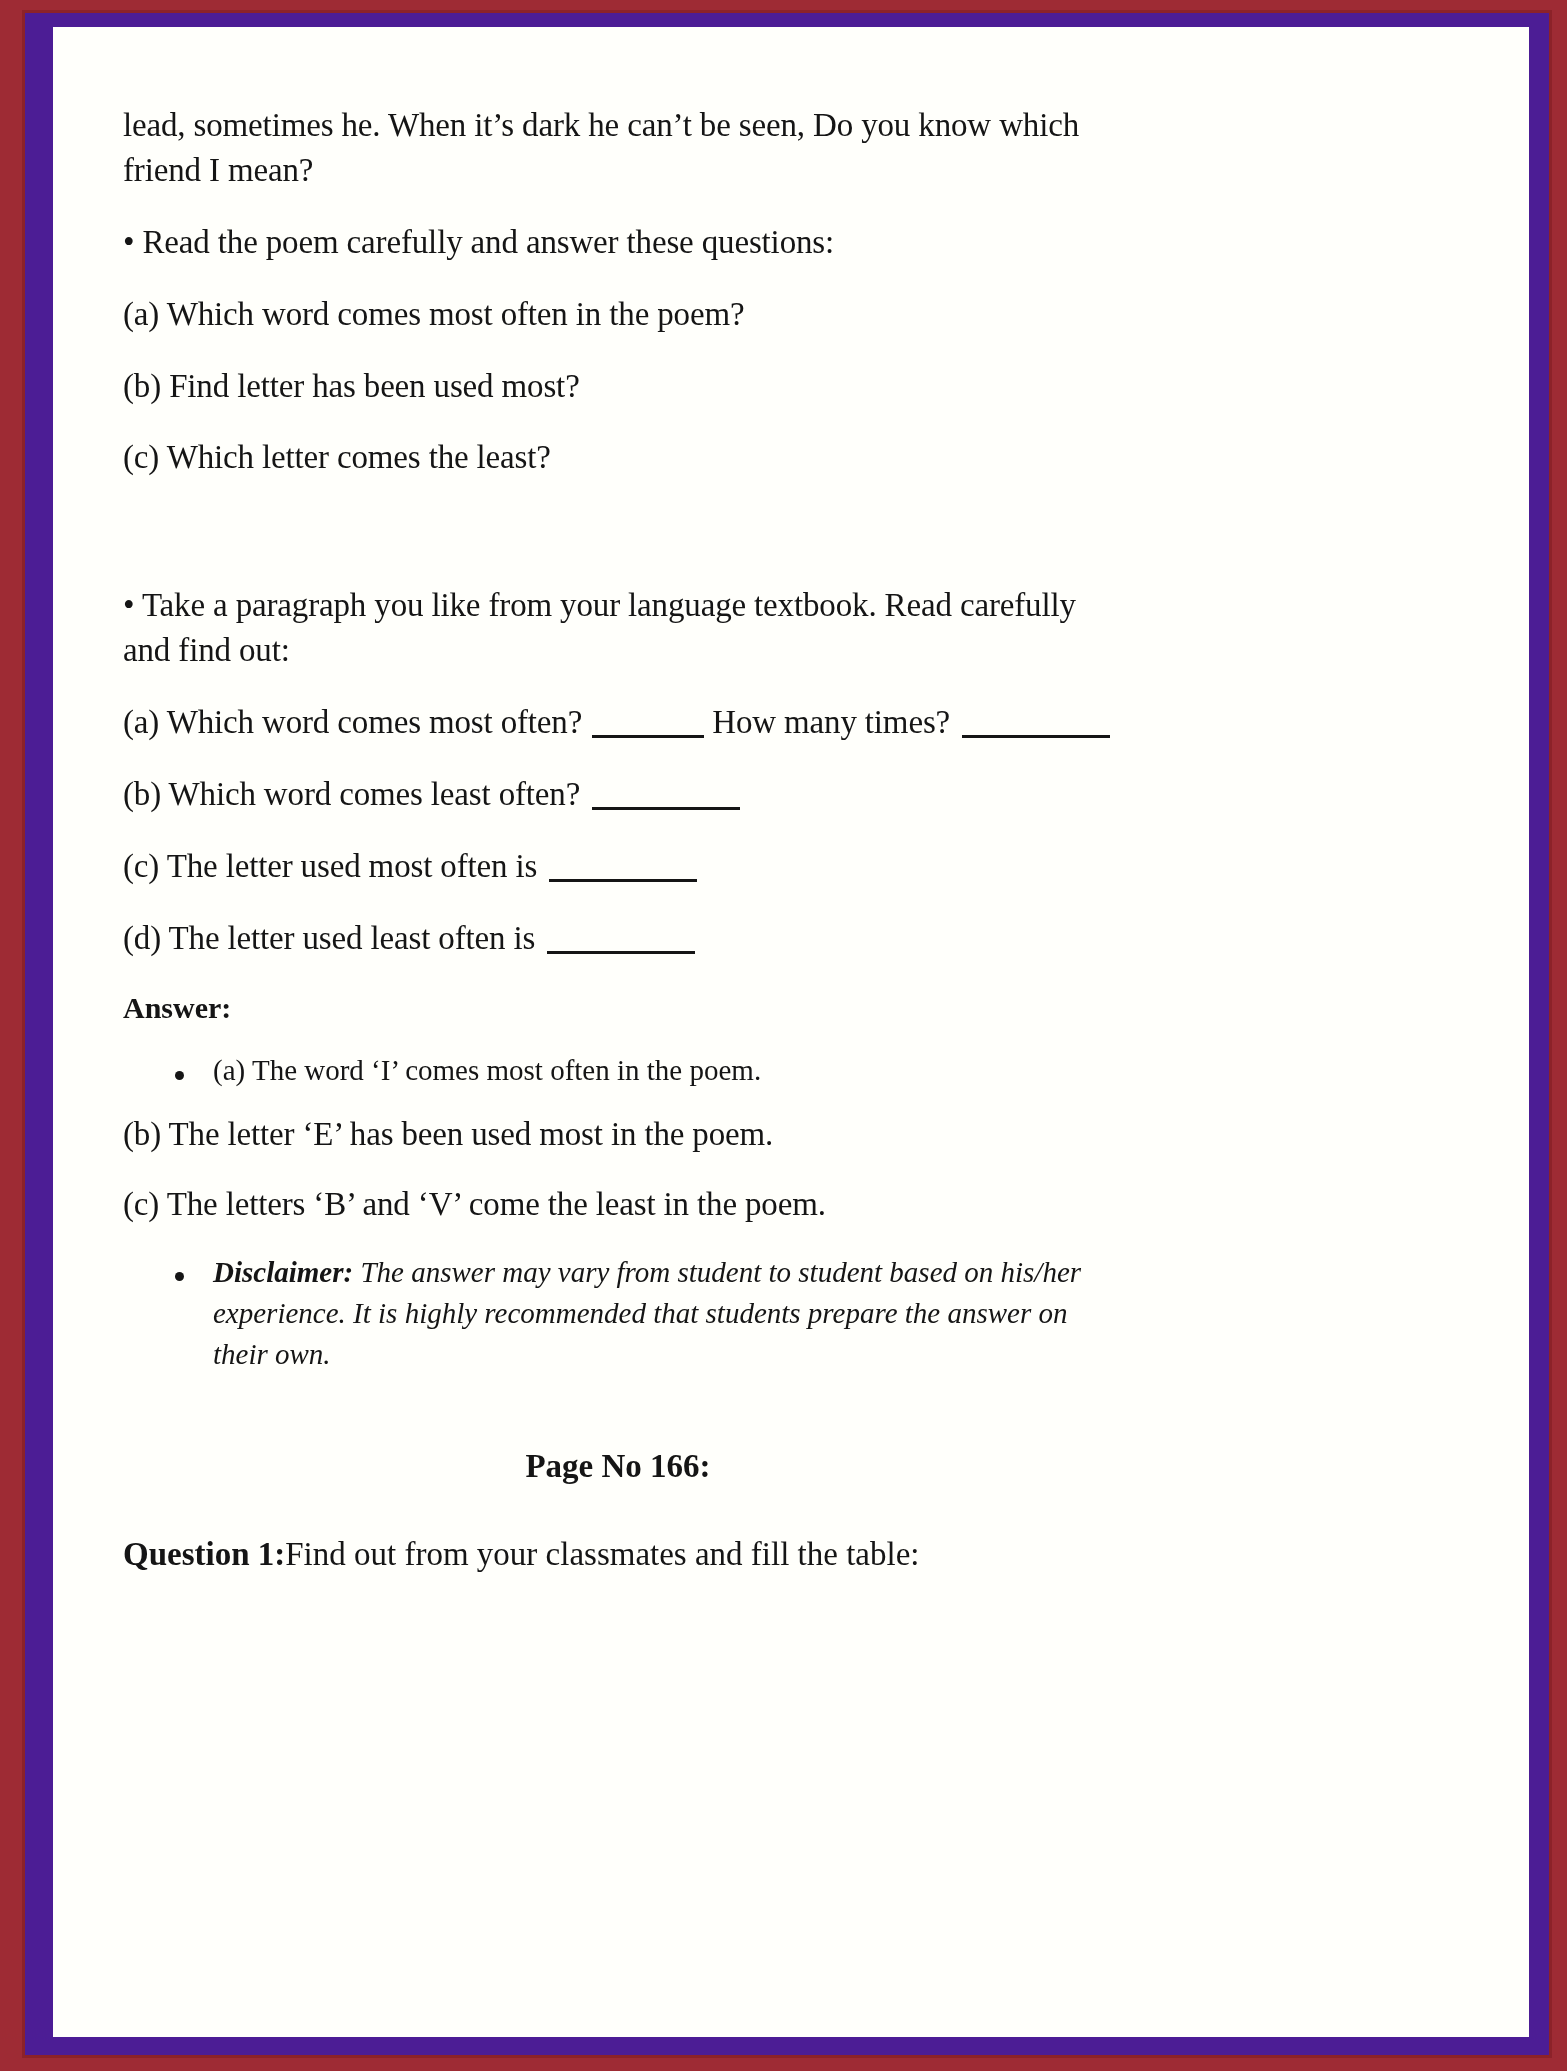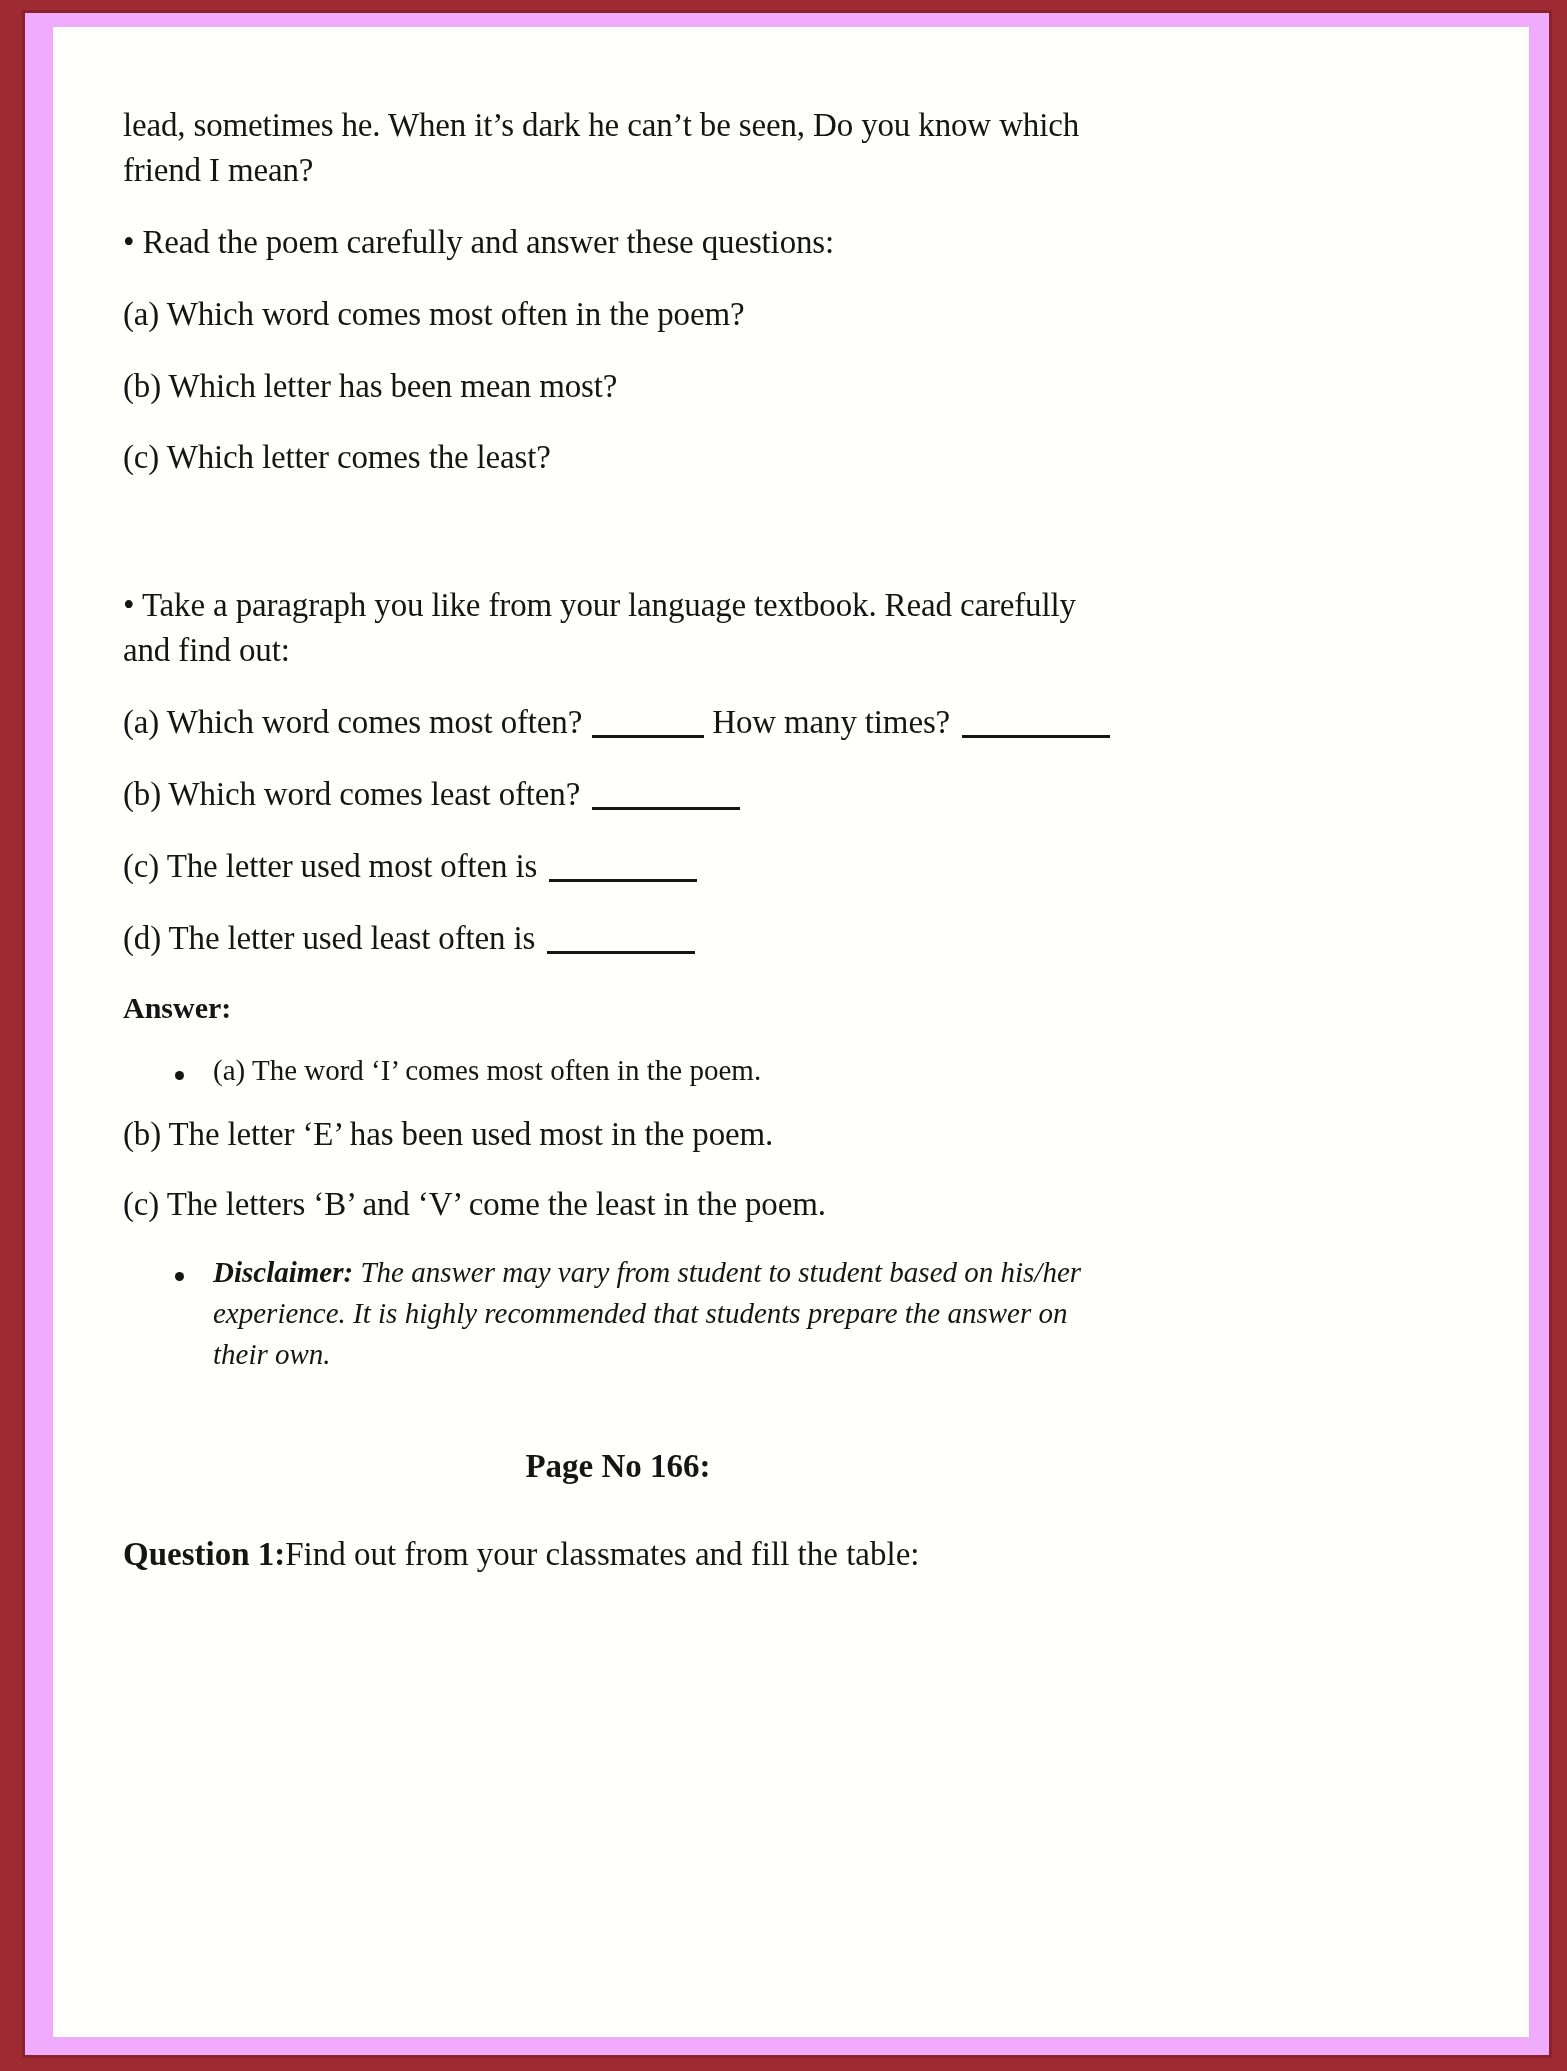--- a/index.html
+++ b/index.html
@@ -22,21 +22,21 @@
     height: 2071px;
     background: #9e2b34;
     box-sizing: border-box;
   }
   #frame-inner {
     position: absolute;
     left: 22px; top: 10px;
     right: 15px; bottom: 13px;
     border: 3px solid #8c2229;
     box-sizing: border-box;
-    background: #f0abfc;
+    background: #4c1d95;
   }
   #paper {
     position: absolute;
     left: 28px; top: 14px;
     right: 20px; bottom: 18px;
     background: #fffffb;
     box-sizing: border-box;
     overflow: hidden;
   }
 
@@ -127,21 +127,21 @@
 <div id="page-frame">
   <div id="frame-inner">
     <div id="paper">
       <div id="content">
 
         <p class="para">lead, sometimes he. When it’s dark he can’t be seen, Do you know which friend I mean?</p>
 
         <p class="para">• Read the poem carefully and answer these questions:</p>
 
         <p class="para">(a) Which word comes most often in the poem?</p>
-        <p class="para">(b) Which letter has been mean most?</p>
+        <p class="para">(b) Find letter has been used most?</p>
         <p class="para">(c) Which letter comes the least?</p>
 
         <div class="gap-block"></div>
 
         <p class="para">• Take a paragraph you like from your language textbook. Read carefully and find out:</p>
 
         <p class="para">
           <span>(a) Which word comes most often?</span><span class="blank w1"></span><span>How many times?</span><span class="blank w3"></span>
         </p>
 

